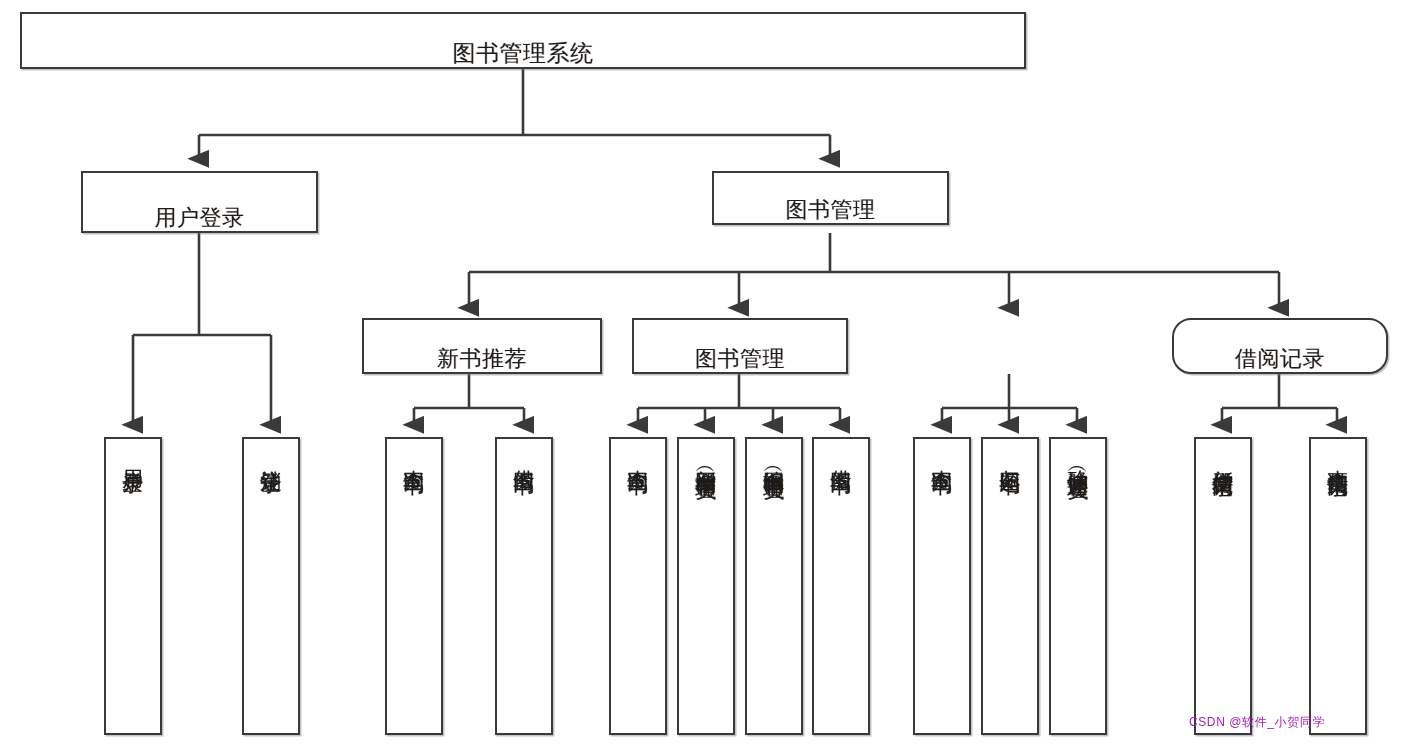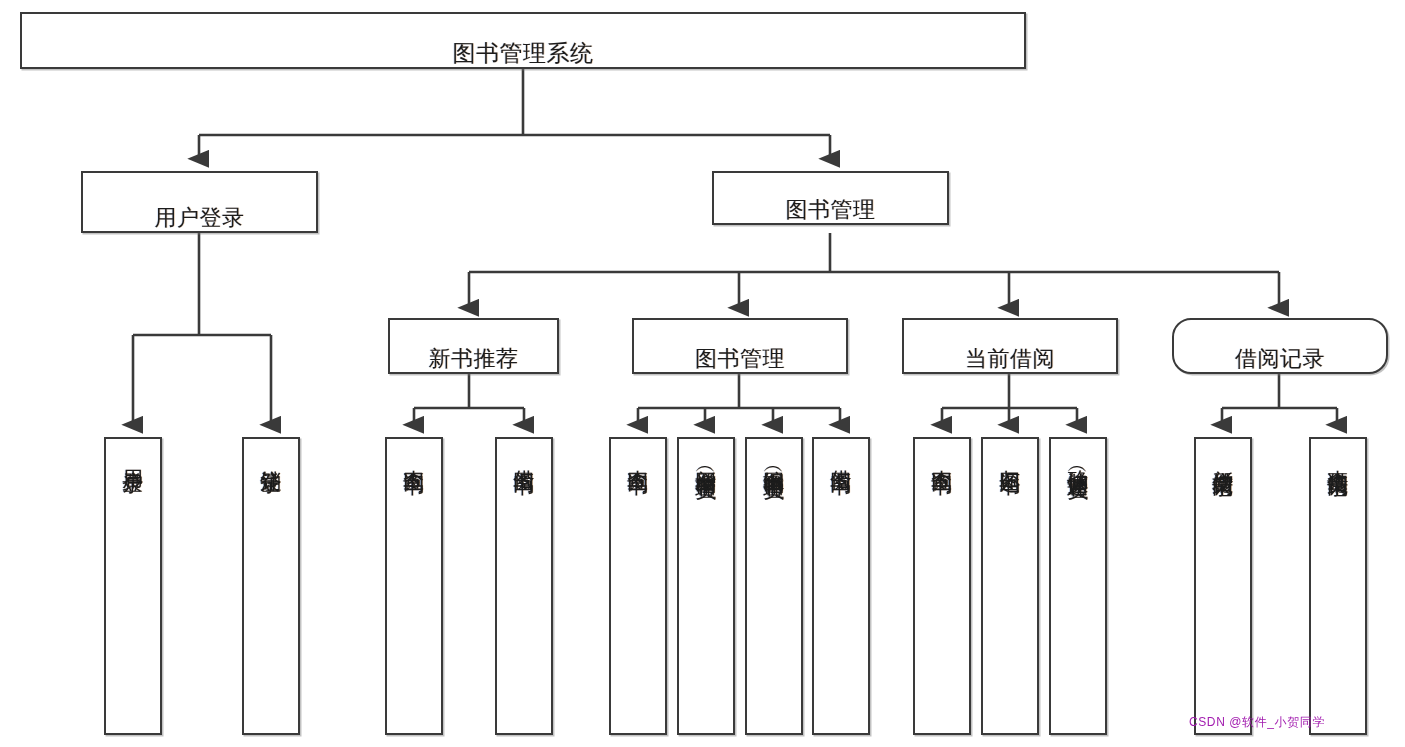--- a/index.html
+++ b/index.html
@@ -127,28 +127,25 @@
     <span class="node-label">图书管理系统</span>
   </div>
 
   <div class="node" style="left:81px; top:171px; width:237px; height:62px;">
     <span class="node-label">用户登录</span>
   </div>
   <div class="node" style="left:712px; top:171px; width:237px; height:54px;">
     <span class="node-label">图书管理</span>
   </div>
 
-  <div class="node" style="left:362px; top:318px; width:171px; height:56px;margin-left:26px;">
+  <div class="node" style="left:362px; top:318px; width:240px; height:56px;">
     <span class="node-label">新书推荐</span>
   </div>
   <div class="node" style="left:632px; top:318px; width:216px; height:56px;">
     <span class="node-label">图书管理</span>
-  </div>
-  <div class="node" style="left:902px; top:318px; width:216px; height:56px;">
-    <span class="node-label">当前借阅</span>
   </div>
   <div class="node" style="left:1172px; top:318px; width:216px; height:56px;border-radius:19px;">
     <span class="node-label">借阅记录</span>
   </div>
 
   <div class="node leaf" style="left:104px; top:437px; width:58px; height:298px;">
     <span class="node-label">用户登录</span>
   </div>
   <div class="node leaf" style="left:242px; top:437px; width:58px; height:298px;">
     <span class="node-label">注销登录</span>

